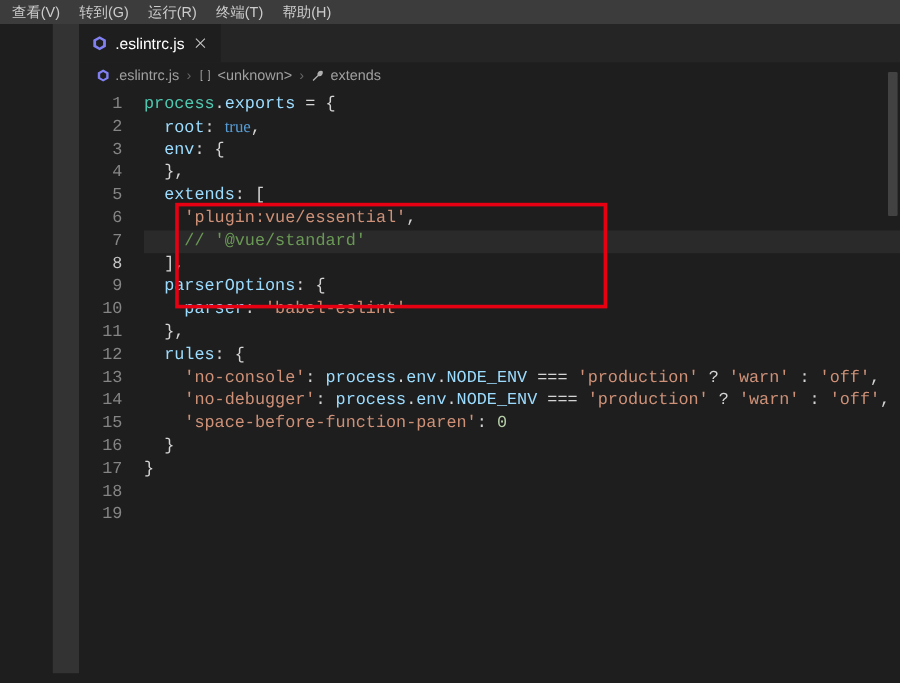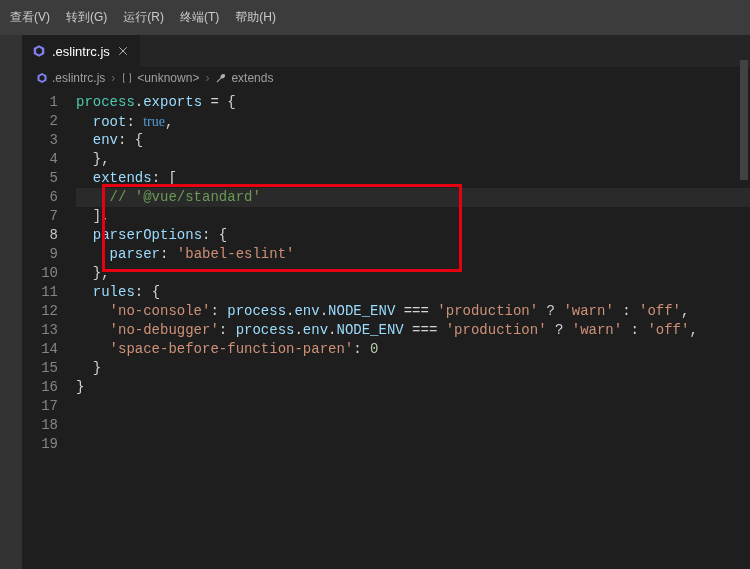--- a/index.html
+++ b/index.html
@@ -9,21 +9,21 @@
     color: #d4d4d4;
     font-size: 14px;
     width: 750px;
     height: 569px;
     overflow: hidden;
     position: relative;
   }
   .menubar {
     background: #3c3c3c;
     color: #cccccc;
-    height: 35px;
+    height: 20px;
     display: flex;
     align-items: center;
     font-family: -apple-system, "Segoe UI", sans-serif;
     font-size: 12px;
     padding-left: 2px;
     position: relative;
   }
   .menu-item {
     padding: 0 8px;
     height: 100%;
@@ -34,20 +34,21 @@
   .titlebar-title {
     position: absolute;
     left: 50%;
     transform: translateX(-50%);
     color: #cccccc;
     font-size: 12px;
   }
   .editor-wrap {
     display: flex;
     height: calc(100% - 28px);
+    margin-left: 44px;
   }
   .activity-bar {
     width: 22px;
     background: #333333;
   }
   .main {
     flex: 1;
     background: #1e1e1e;
     display: flex;
     flex-direction: column;
@@ -239,20 +240,21 @@
           <div>17</div>
           <div>18</div>
           <div>19</div>
         </div>
       <div class="code" id="code">
           <div class="code-line"><span class="tok-module">process</span><span class="tok-punct">.</span><span class="tok-prop">exports</span><span class="tok-punct"> = {</span></div>
           <div class="code-line"><span>  </span><span class="tok-prop">root</span><span class="tok-punct">: </span><span class="tok-keyword">true</span><span class="tok-punct">,</span></div>
           <div class="code-line"><span>  </span><span class="tok-prop">env</span><span class="tok-punct">: {</span></div>
           <div class="code-line"><span class="tok-punct">  },</span></div>
           <div class="code-line"><span>  </span><span class="tok-prop">extends</span><span class="tok-punct">: [</span></div>
+          <div class="code-line"><span>    </span><span class="tok-string">'plugin:vue/essential'</span><span class="tok-punct">,</span></div>
           <div class="code-line"><div class="active-line-bg"></div><span>    </span><span class="tok-comment">// '@vue/standard'</span></div>
           <div class="code-line"><span class="tok-punct">  ],</span></div>
           <div class="code-line"><span>  </span><span class="tok-prop">parserOptions</span><span class="tok-punct">: {</span></div>
           <div class="code-line"><span>    </span><span class="tok-prop">parser</span><span class="tok-punct">: </span><span class="tok-string">'babel-eslint'</span></div>
           <div class="code-line"><span class="tok-punct">  },</span></div>
           <div class="code-line"><span>  </span><span class="tok-prop">rules</span><span class="tok-punct">: {</span></div>
           <div class="code-line"><span>    </span><span class="tok-string">'no-console'</span><span class="tok-punct">: </span><span class="tok-prop">process</span><span class="tok-punct">.</span><span class="tok-prop">env</span><span class="tok-punct">.</span><span class="tok-prop">NODE_ENV</span><span class="tok-punct"> === </span><span class="tok-string">'production'</span><span class="tok-punct"> ? </span><span class="tok-string">'warn'</span><span class="tok-punct"> : </span><span class="tok-string">'off'</span><span class="tok-punct">,</span></div>
           <div class="code-line"><span>    </span><span class="tok-string">'no-debugger'</span><span class="tok-punct">: </span><span class="tok-prop">process</span><span class="tok-punct">.</span><span class="tok-prop">env</span><span class="tok-punct">.</span><span class="tok-prop">NODE_ENV</span><span class="tok-punct"> === </span><span class="tok-string">'production'</span><span class="tok-punct"> ? </span><span class="tok-string">'warn'</span><span class="tok-punct"> : </span><span class="tok-string">'off'</span><span class="tok-punct">,</span></div>
           <div class="code-line"><span>    </span><span class="tok-string">'space-before-function-paren'</span><span class="tok-punct">: </span><span class="tok-num">0</span></div>
           <div class="code-line"><span class="tok-punct">  }</span></div>

